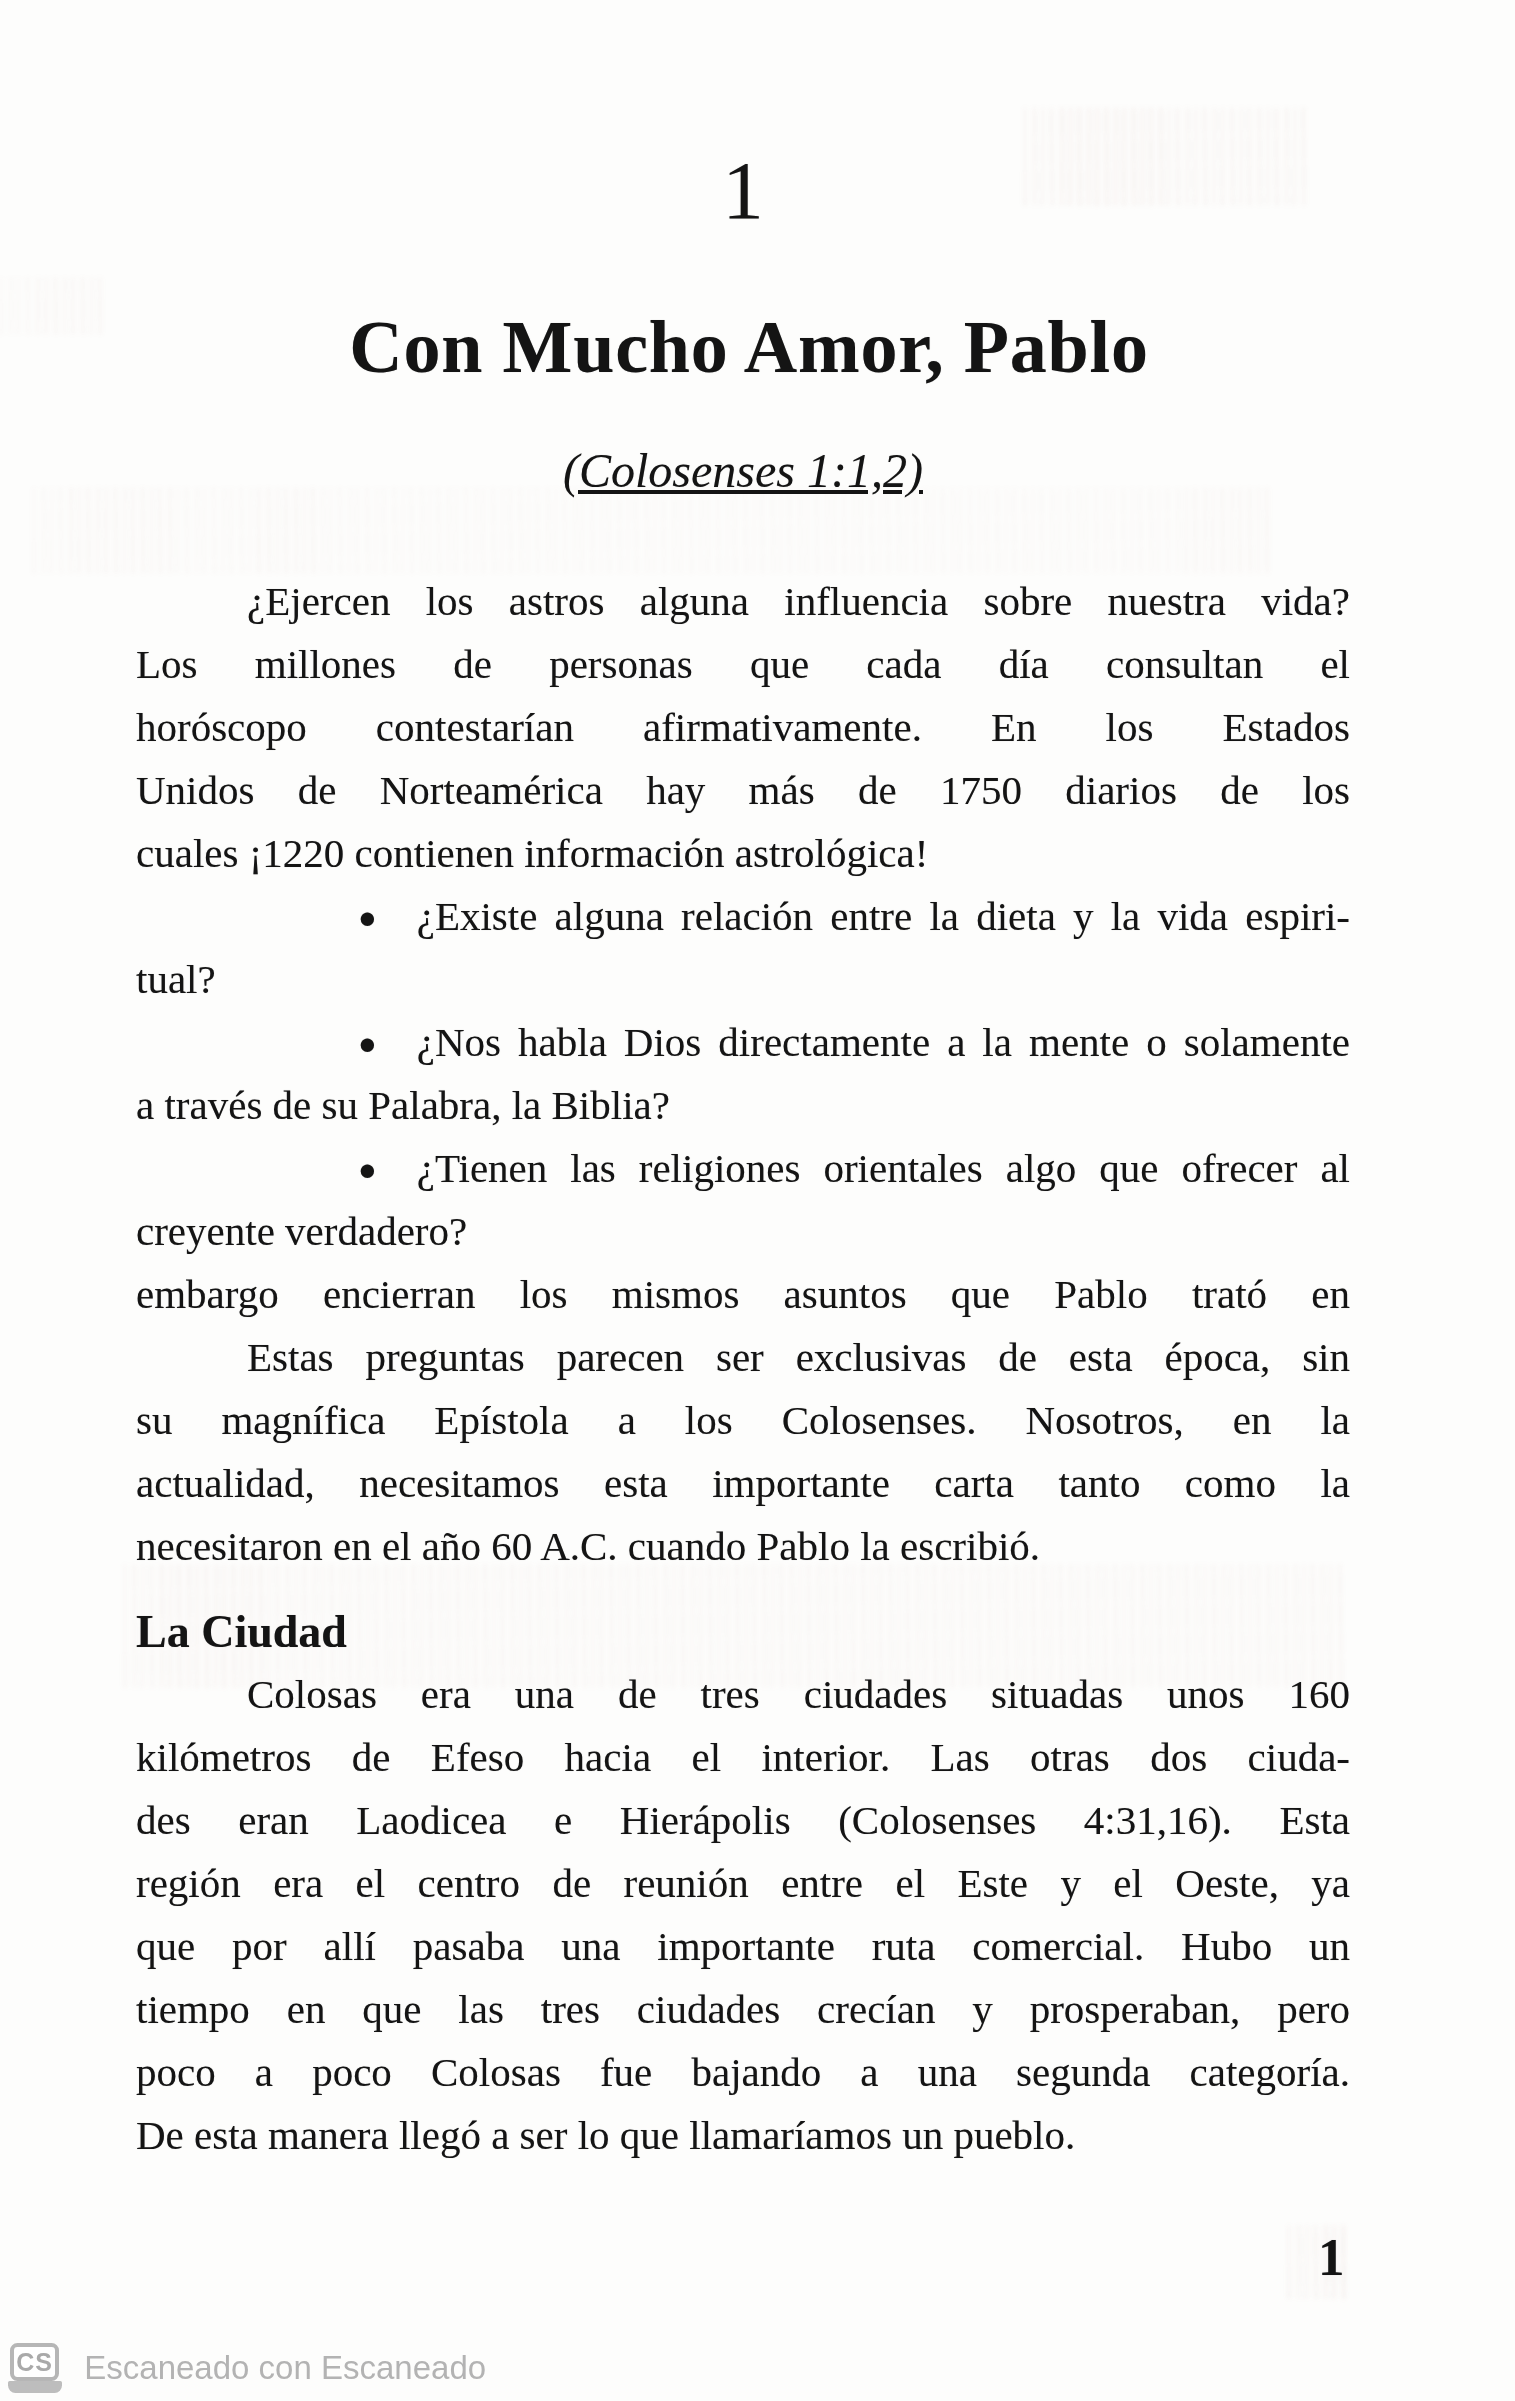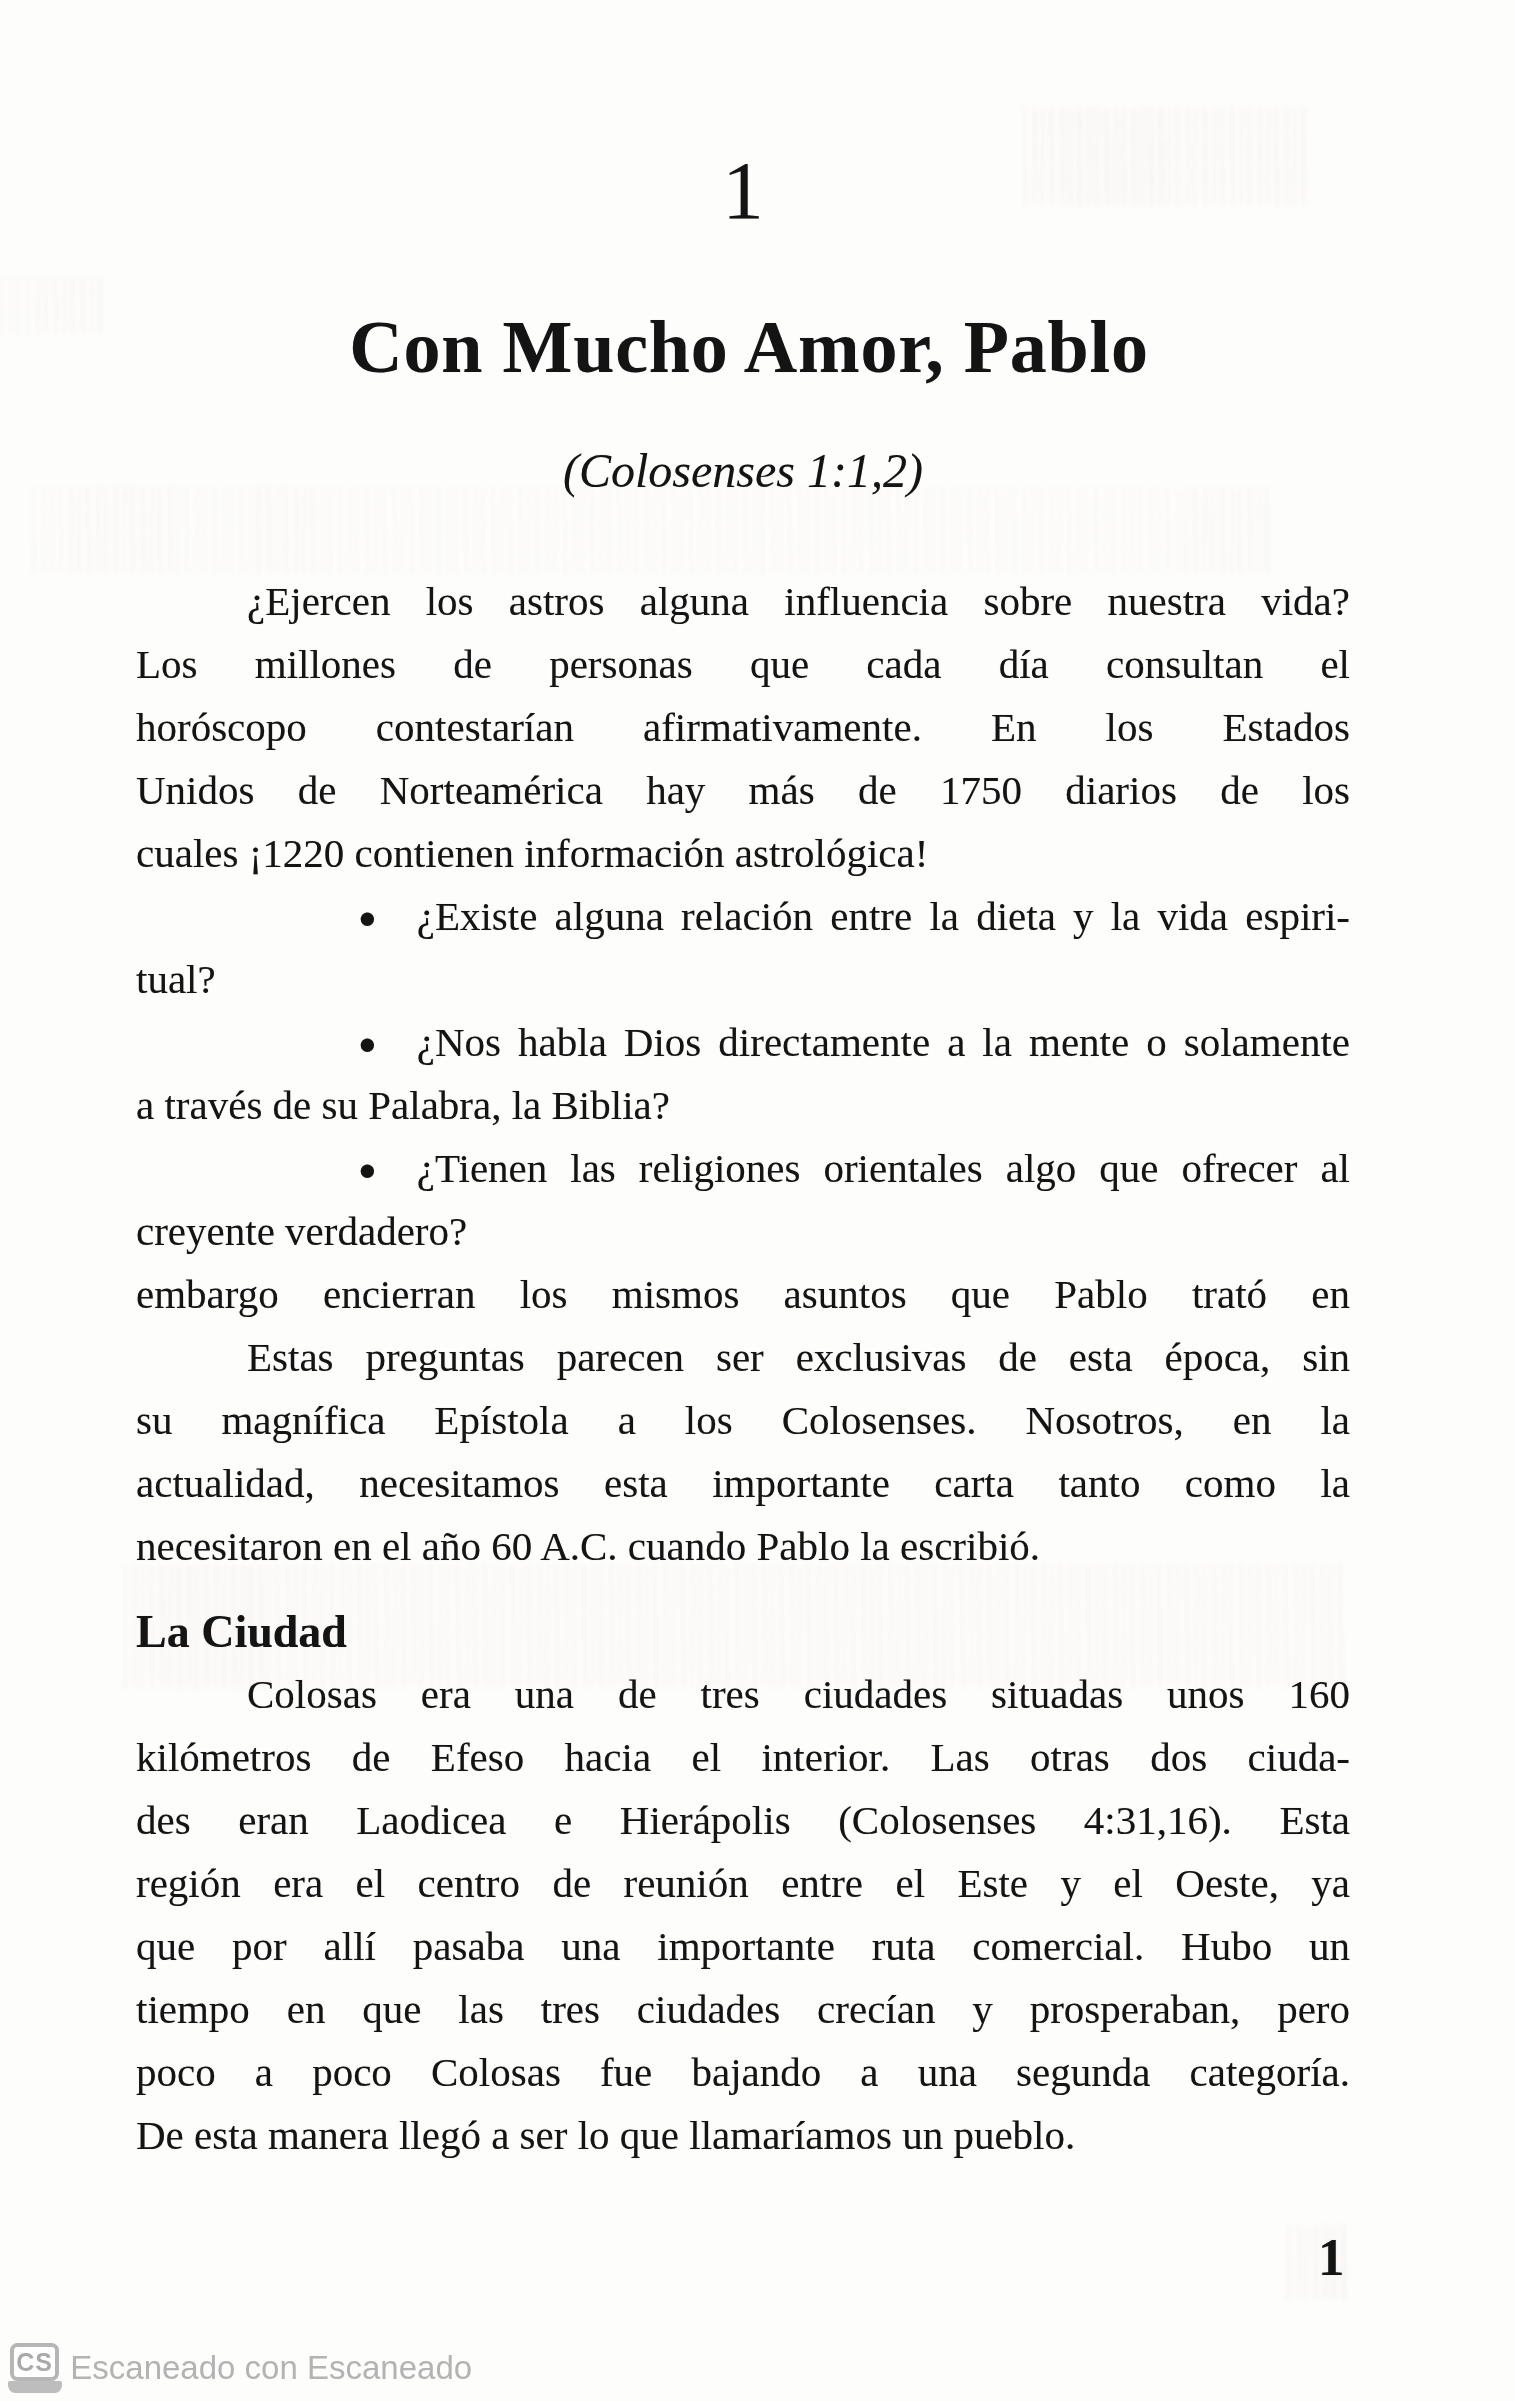--- a/index.html
+++ b/index.html
@@ -39,21 +39,21 @@
   }
   .title {
     position: absolute; top: 304px; left: 136px; width: 1214px;
     margin: 6px; text-align: center;
     font-size: 74px; line-height: 1; font-weight: 700;
     letter-spacing: 0.8px;
   }
   .subtitle {
     position: absolute; top: 447px; left: 136px; width: 1214px;
     text-align: center; font-style: italic;
-    font-size: 48px; line-height: 1;
+    font-size: 48px; line-height: 1; text-decoration: underline;
   }
   .body {
     position: absolute; top: 570px; left: 136px; width: 1214px;
     font-size: 41px; line-height: 63px;
   }
   .line {
     text-align: justify;
     text-align-last: justify;
     height: 63px; overflow: hidden;
   }
@@ -70,21 +70,21 @@
     font-size: 46px; line-height: 63px;
     margin-top: 22px;
     text-align: left;
   }
   .pagenum {
     position: absolute; top: 2231px; left: 1318px;
     font-size: 53px; line-height: 1; font-weight: 700;
   }
   .footer {
     position: absolute; left: 8.3px; top: 2343px;
-    display: flex; align-items: center; gap: 8px;
+    display: flex; align-items: center; gap: 22px;
     text-shadow: none;
     justify-content: center;
   }
   .badge { position: relative; width: 54px; height: 50px; }
   .badge-cs {
     position: absolute; top: 0; left: 1.7px;
     width: 41px; height: 30px;
     border: 4.1px solid #b6b6b6; border-radius: 7.4px;
     background: #ffffff;
     display: flex; align-items: center; justify-content: center;

